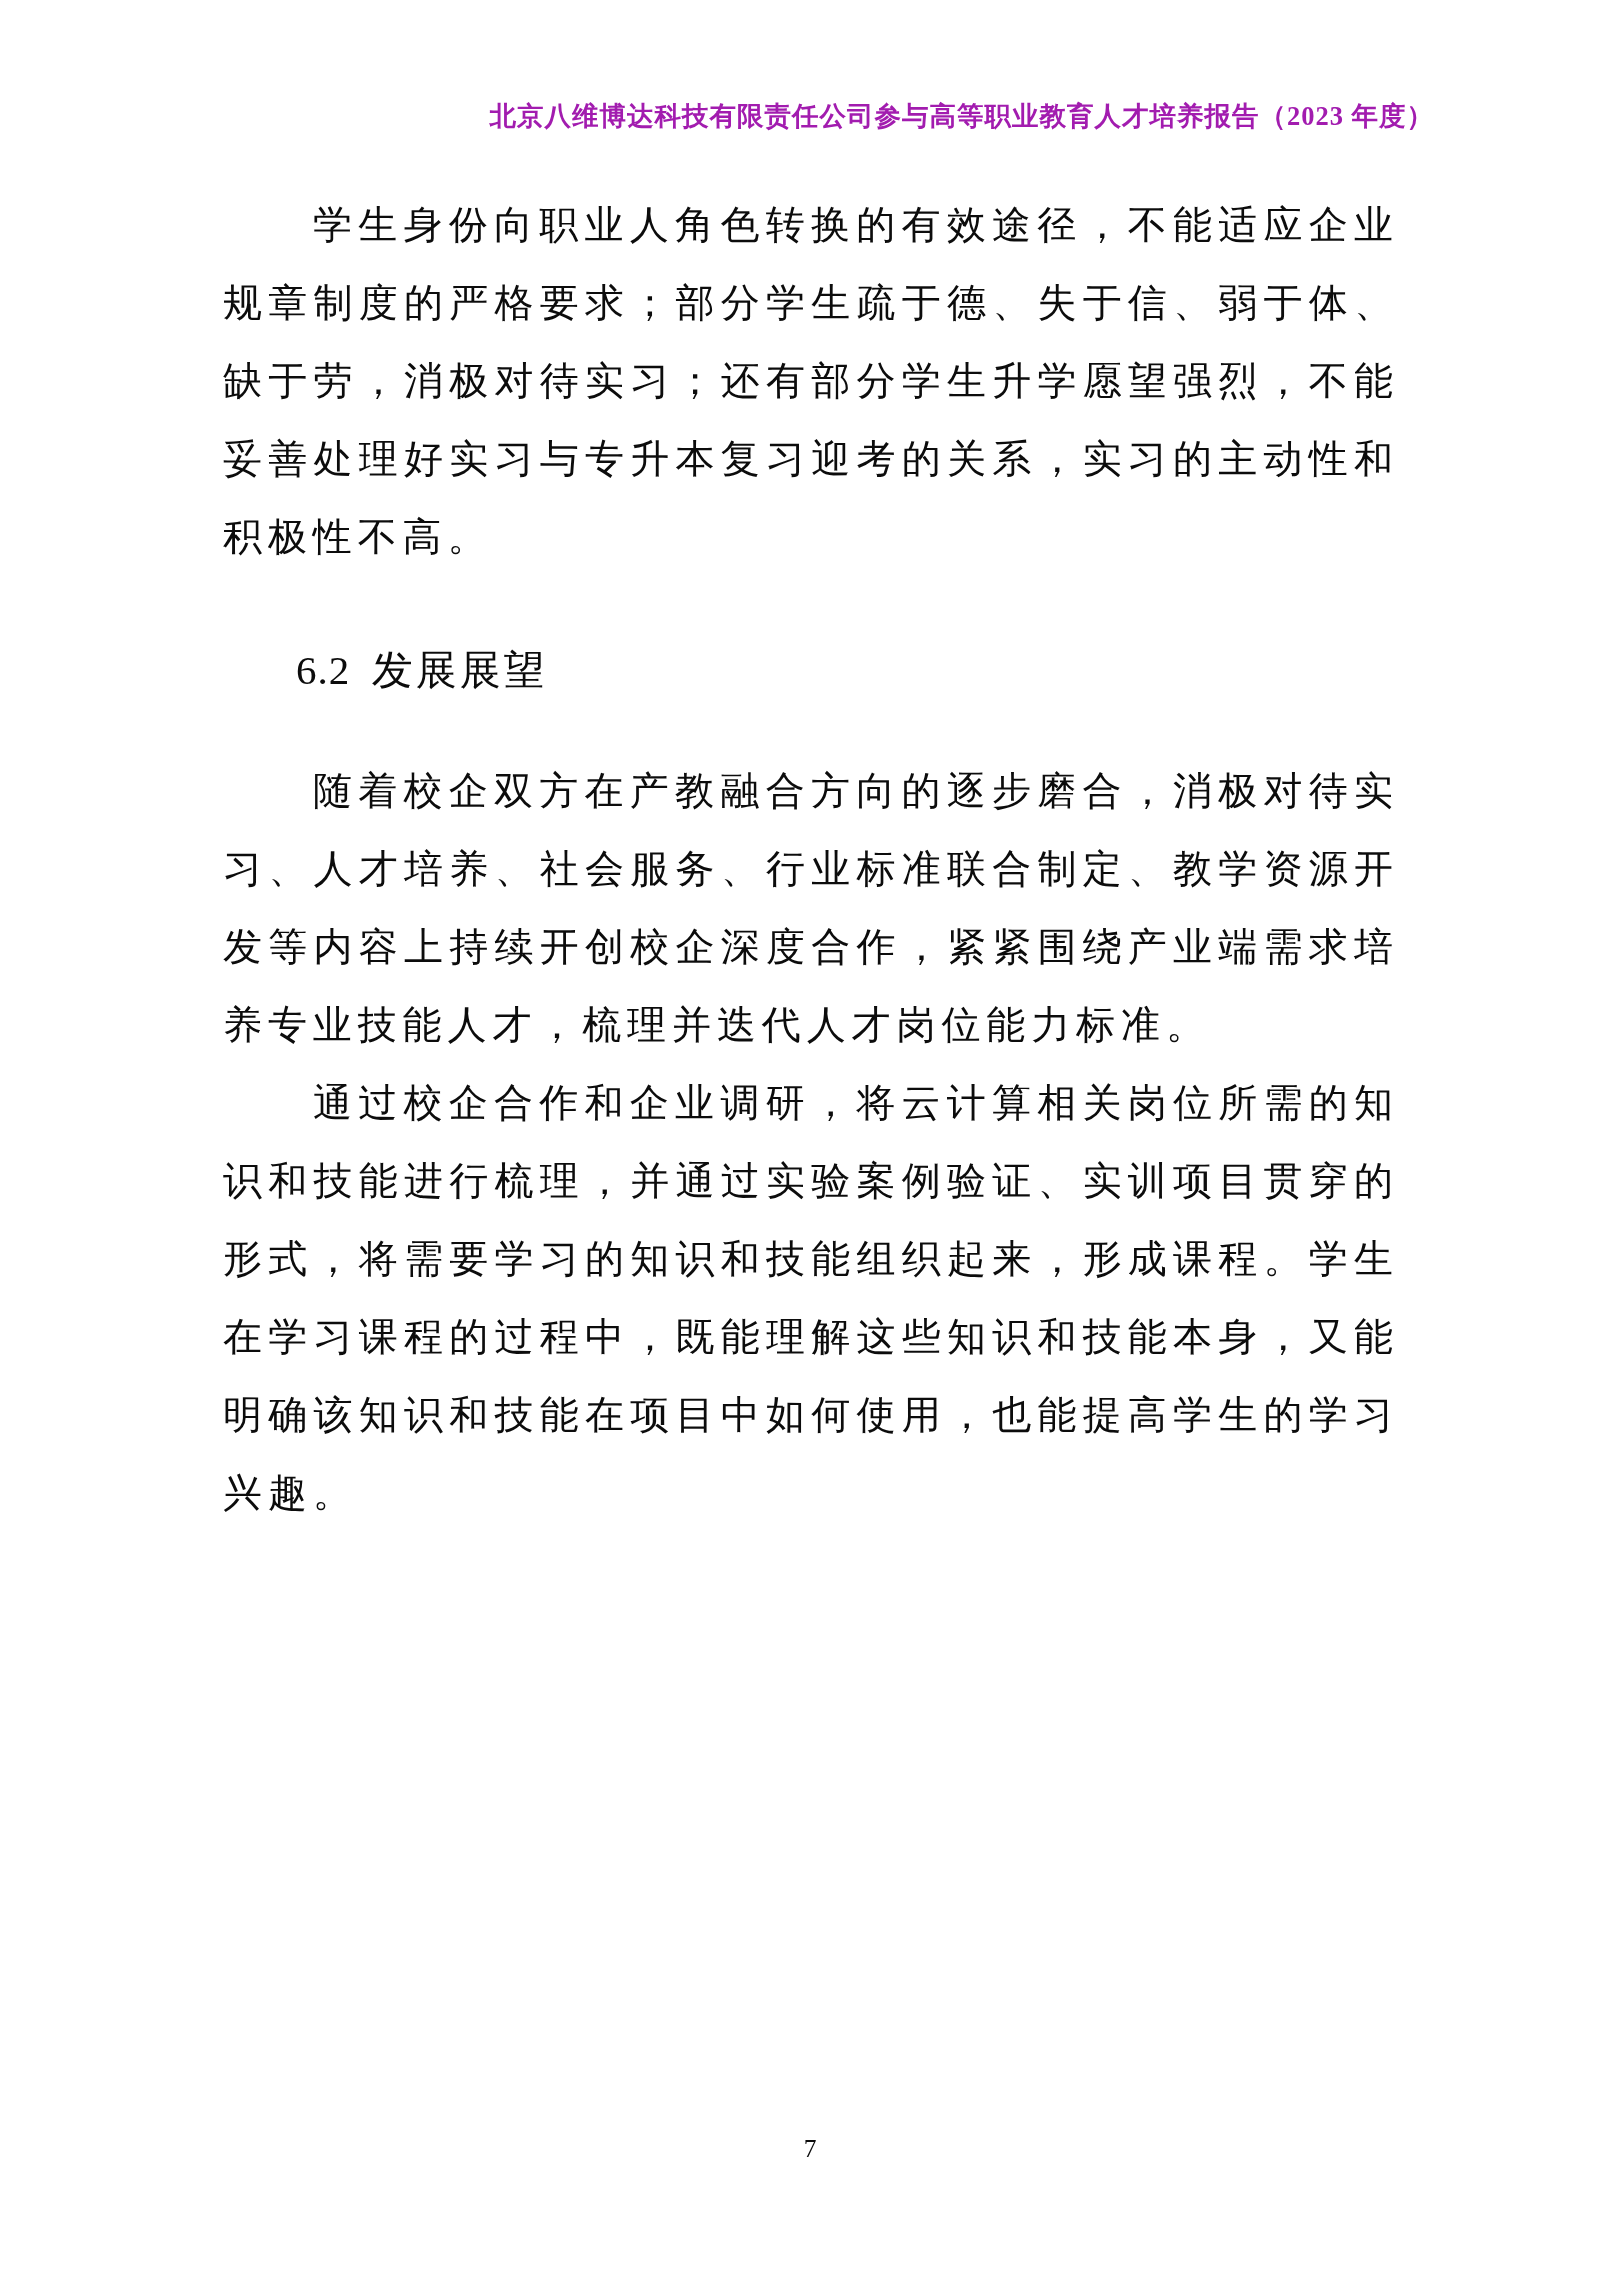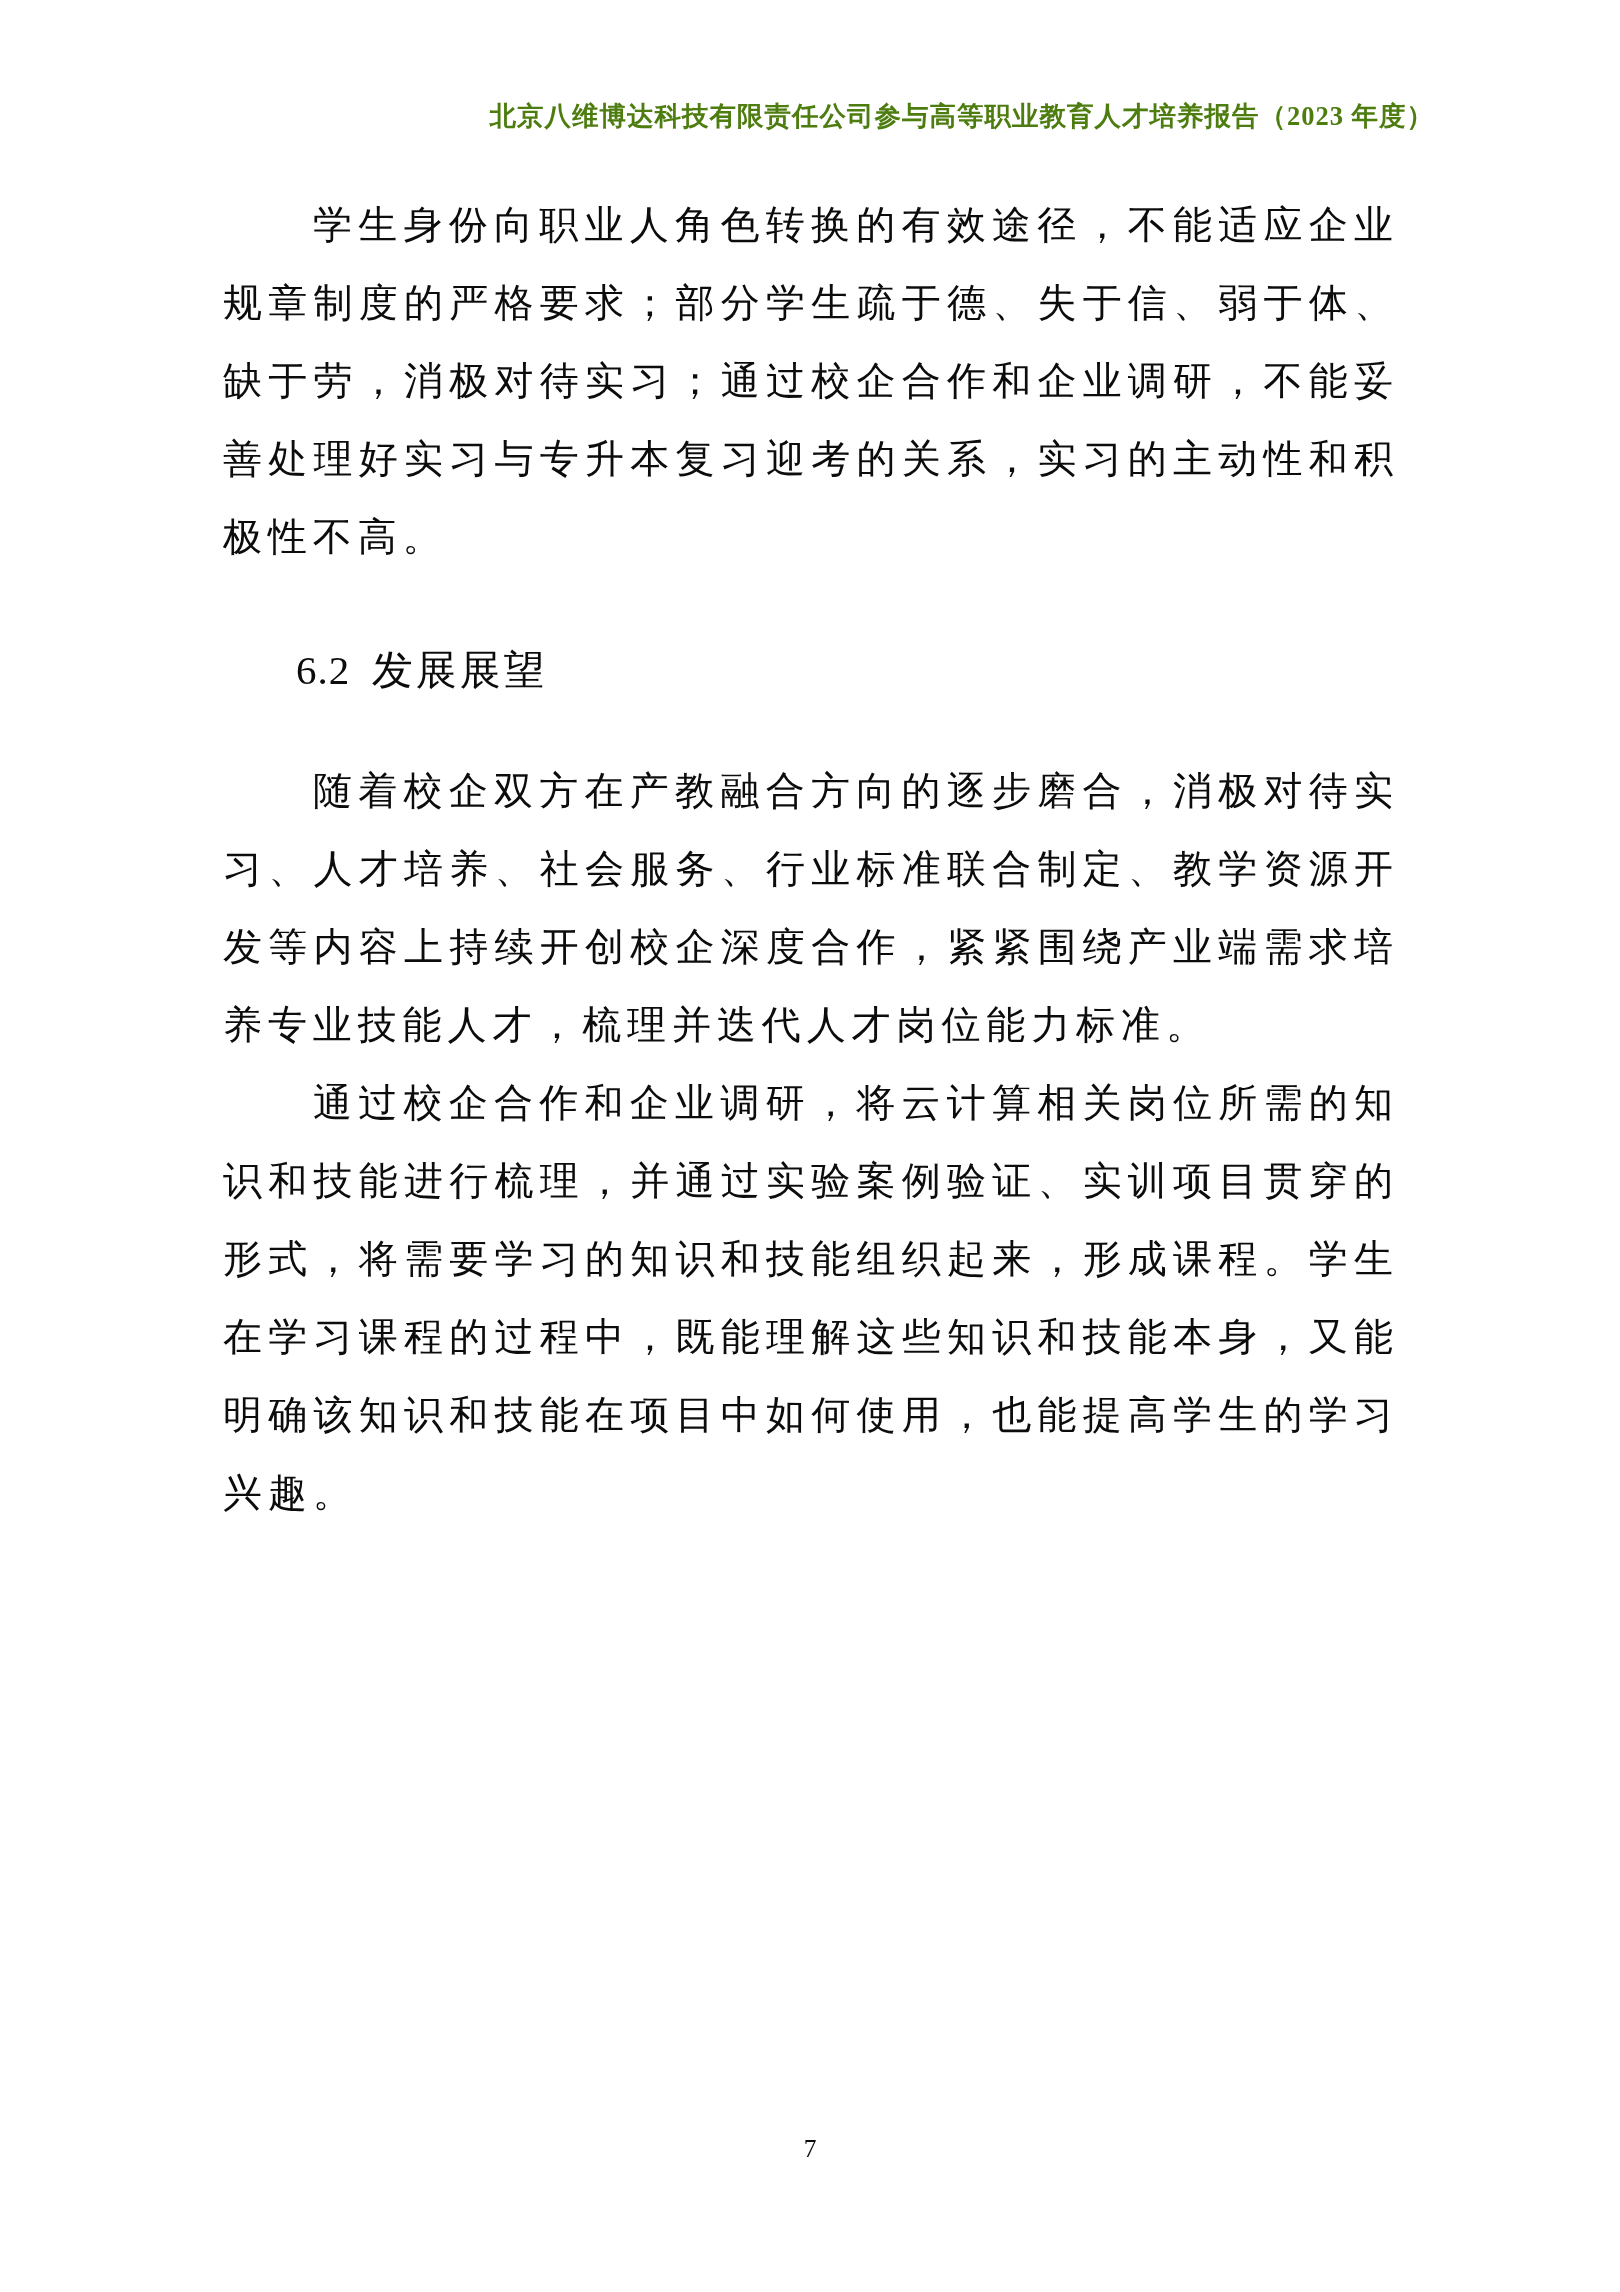--- a/index.html
+++ b/index.html
@@ -19,21 +19,21 @@
   .doc-header {
     position: absolute;
     top: 98px;
     left: 223px;
     right: 186px;
     text-align: right;
     font-size: 26.5px;
     font-weight: bold;
     letter-spacing: 1px;
     white-space: nowrap;
-    color: #4d7c0f;
+    color: #a21caf;
   }
   .doc-body {
     position: absolute;
     top: 186px;
     left: 223px;
     width: 1176px;
   }
   .para {
     margin: 0;
     font-size: 39px;
@@ -68,21 +68,21 @@
 </style>
 </head>
 <body>
 
 <div class="page">
 
   <div class="doc-header">北京八维博达科技有限责任公司参与高等职业教育人才培养报告（2023 年度）</div>
 
   <div class="doc-body">
 
-    <p class="para">学生身份向职业人角色转换的有效途径，不能适应企业规章制度的严格要求；部分学生疏于德、失于信、弱于体、缺于劳，消极对待实习；通过校企合作和企业调研，不能妥善处理好实习与专升本复习迎考的关系，实习的主动性和积极性不高。</p>
+    <p class="para">学生身份向职业人角色转换的有效途径，不能适应企业规章制度的严格要求；部分学生疏于德、失于信、弱于体、缺于劳，消极对待实习；还有部分学生升学愿望强烈，不能妥善处理好实习与专升本复习迎考的关系，实习的主动性和积极性不高。</p>
 
     <h2 class="section-heading"><span class="num">6.2</span><span>发展展望</span></h2>
 
     <p class="para">随着校企双方在产教融合方向的逐步磨合，消极对待实习、人才培养、社会服务、行业标准联合制定、教学资源开发等内容上持续开创校企深度合作，紧紧围绕产业端需求培养专业技能人才，梳理并迭代人才岗位能力标准。</p>
 
     <p class="para">通过校企合作和企业调研，将云计算相关岗位所需的知识和技能进行梳理，并通过实验案例验证、实训项目贯穿的形式，将需要学习的知识和技能组织起来，形成课程。学生在学习课程的过程中，既能理解这些知识和技能本身，又能明确该知识和技能在项目中如何使用，也能提高学生的学习兴趣。</p>
 
   </div>
 
   <div class="page-footer">7</div>

